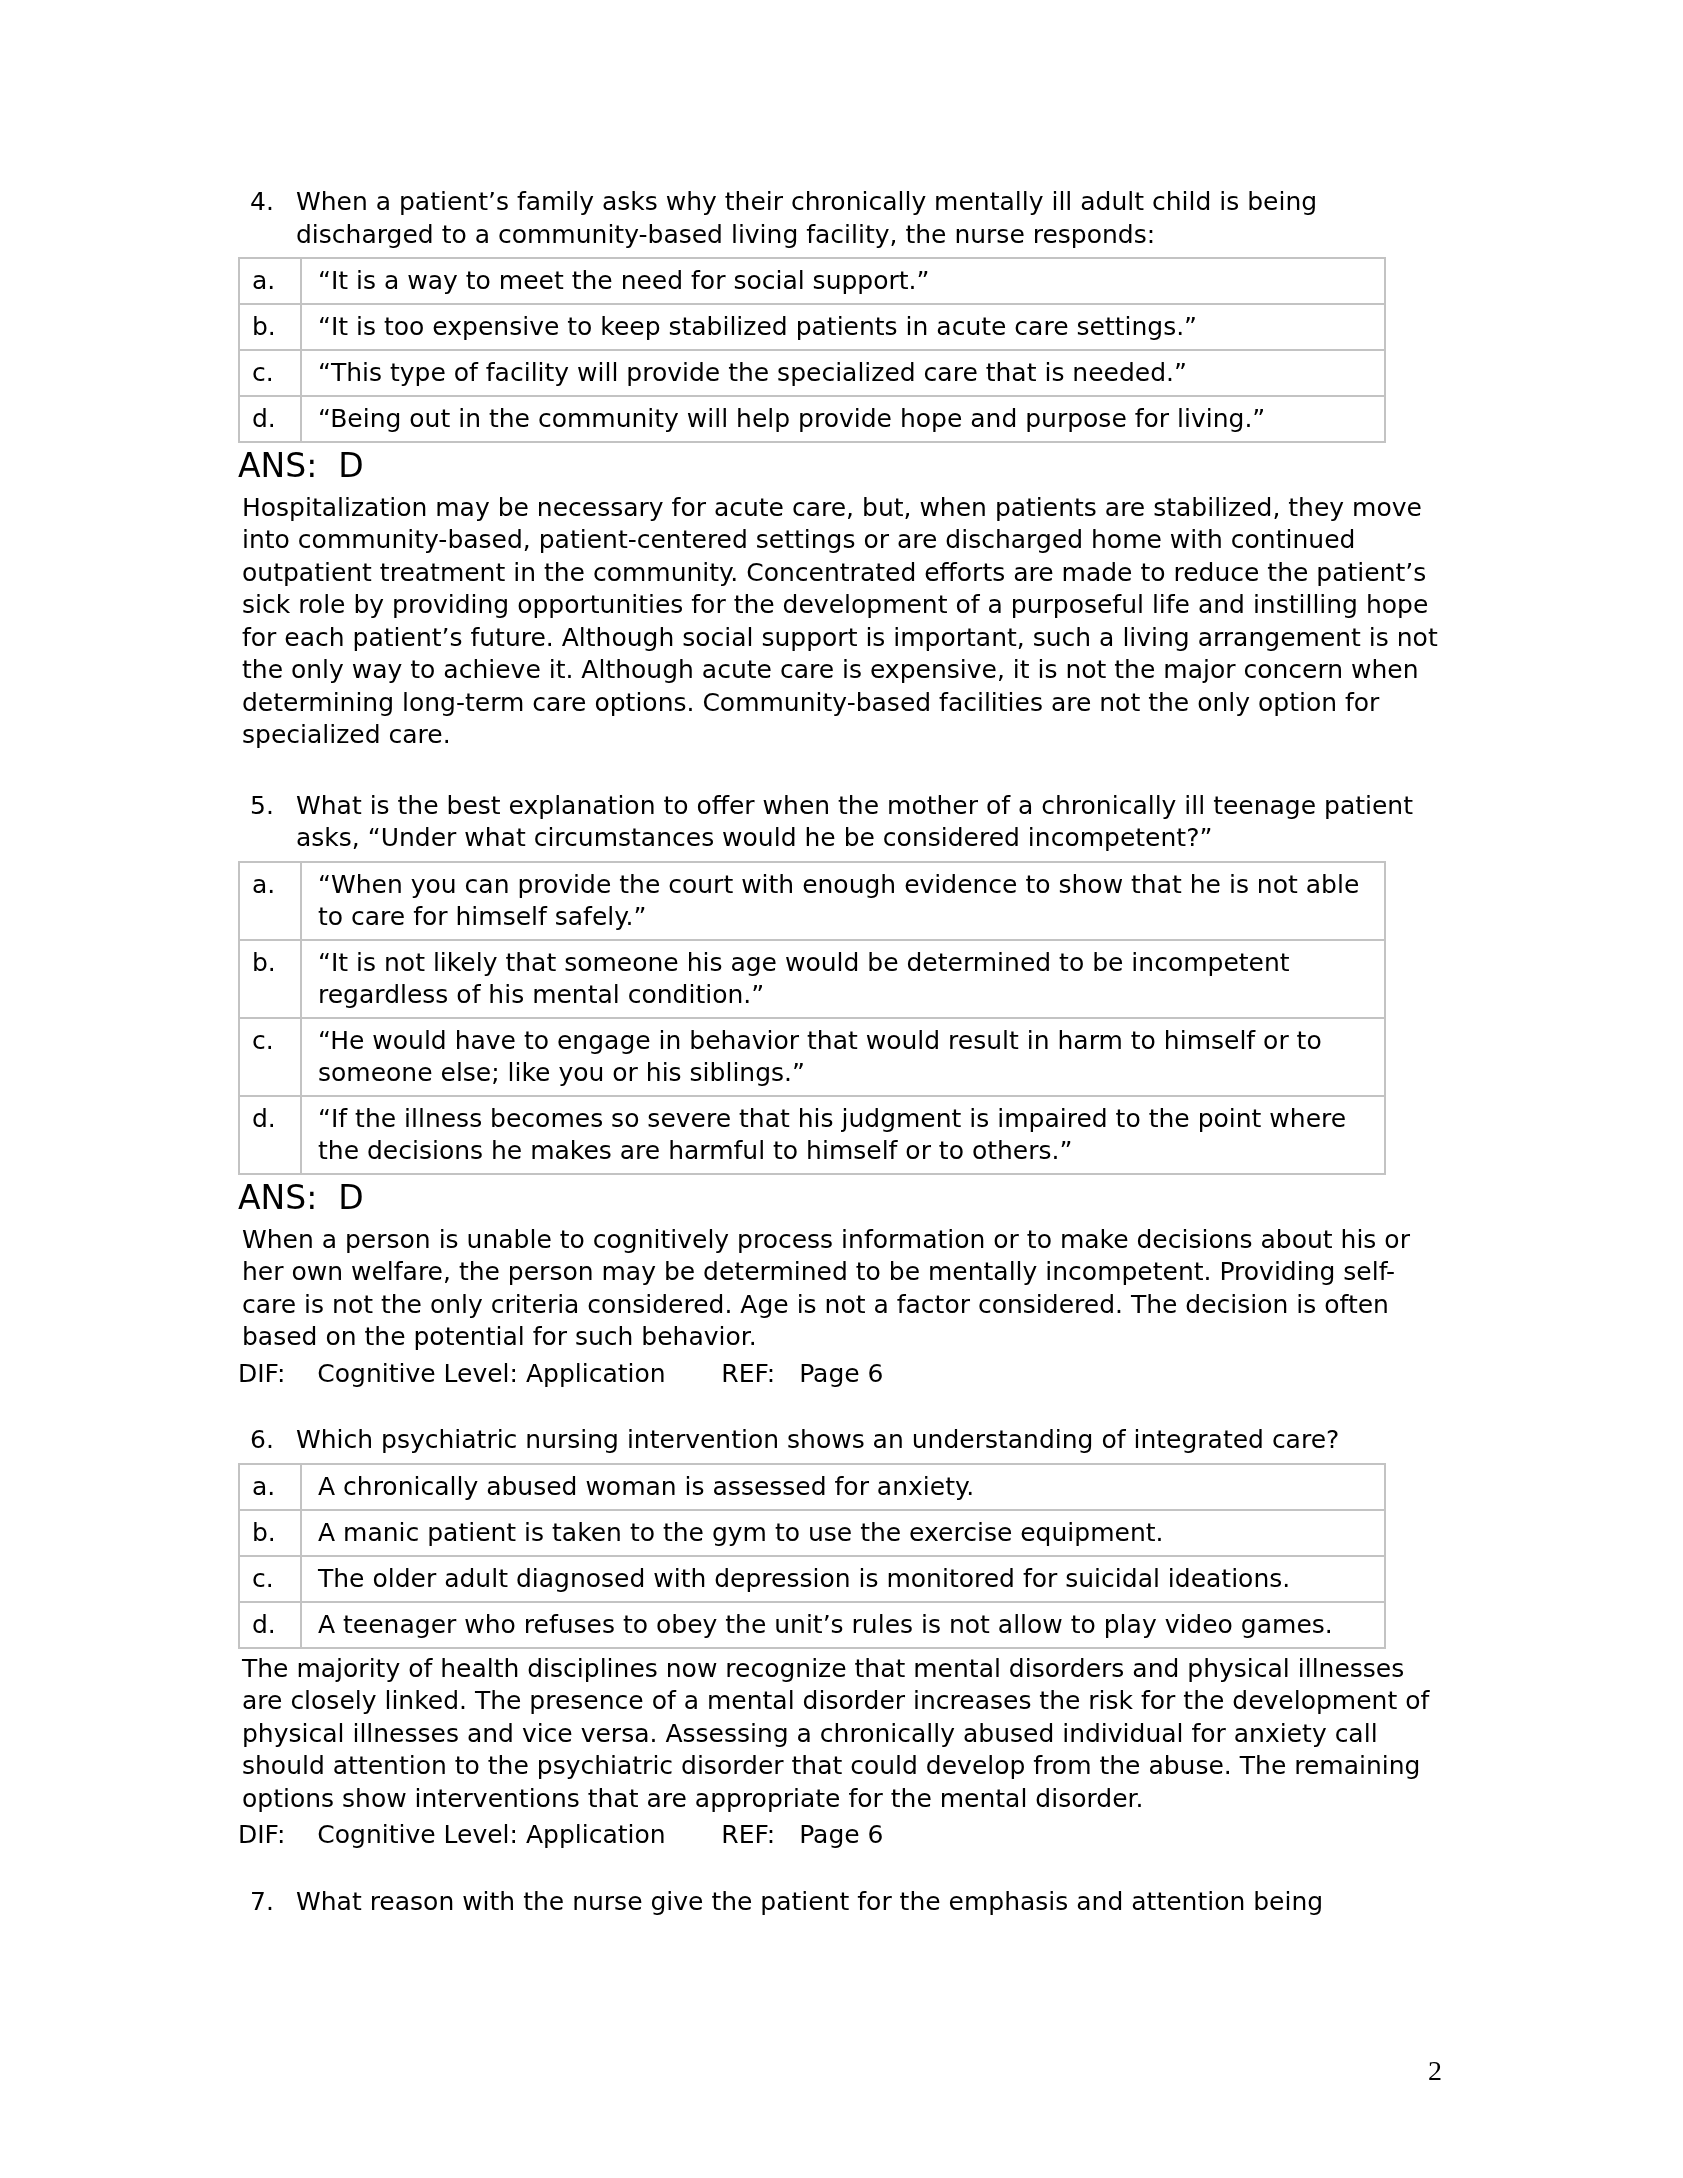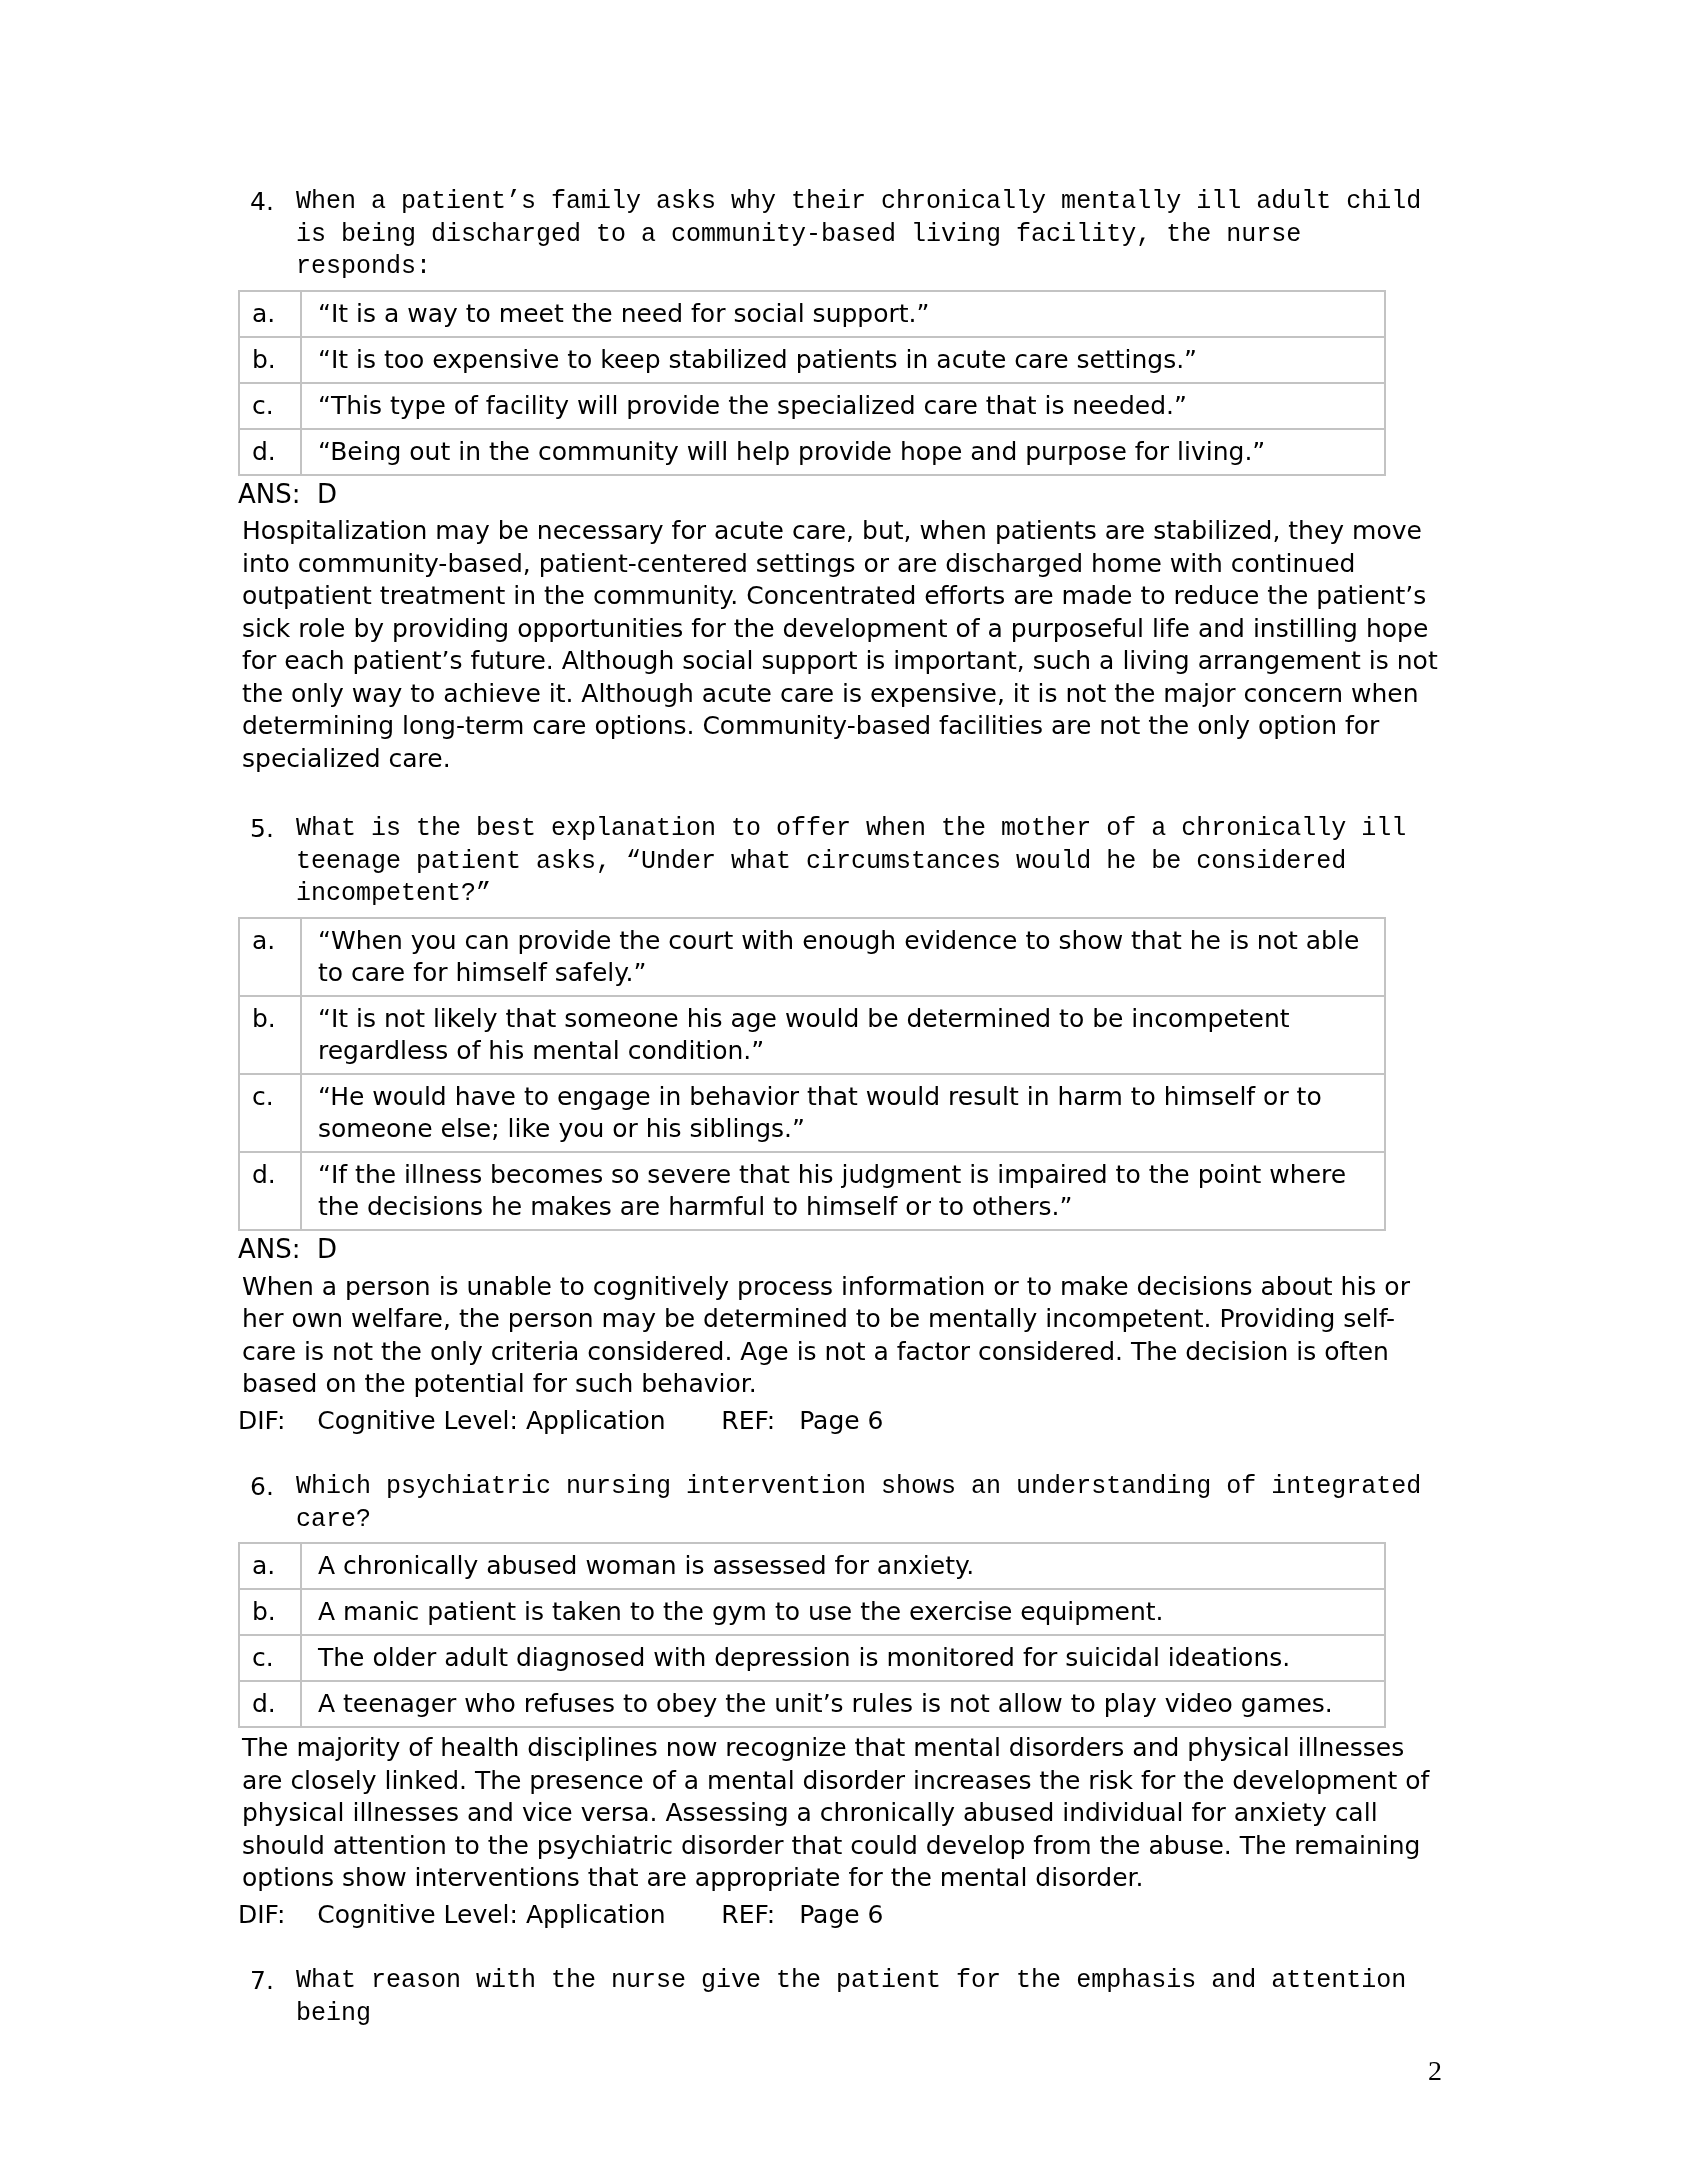--- a/index.html
+++ b/index.html
@@ -43,21 +43,20 @@
     line-height: 1.30;
     padding-left: 12px;
   }
   .q-num {
     width: 46px;
     flex: 0 0 46px;
     text-align: left;
   }
   .q-text {
     flex: 1 1 auto;
-    font-family: Liberation Mono, monospace;
   }
 
   
   .options-table {
     border-collapse: collapse;
     width: 1148px;
     margin-top: 6px;
     table-layout: fixed;
   }
   .options-table td {
@@ -79,21 +78,21 @@
   .options-table td.opt-text {
     padding-left: 16px;
   }
   .options-table.wrap td.opt-text {
     white-space: normal;
     border-radius: 9px;
   }
 
   
   .ans-line {
-    font-size: 26px;
+    font-size: 33px;
     line-height: 1.30;
     margin-top: 2px;
     white-space: pre;
   }
   .rationale {
     font-size: 25px;
     line-height: 1.30;
     margin: 4px;
     text-align: left;
   }

